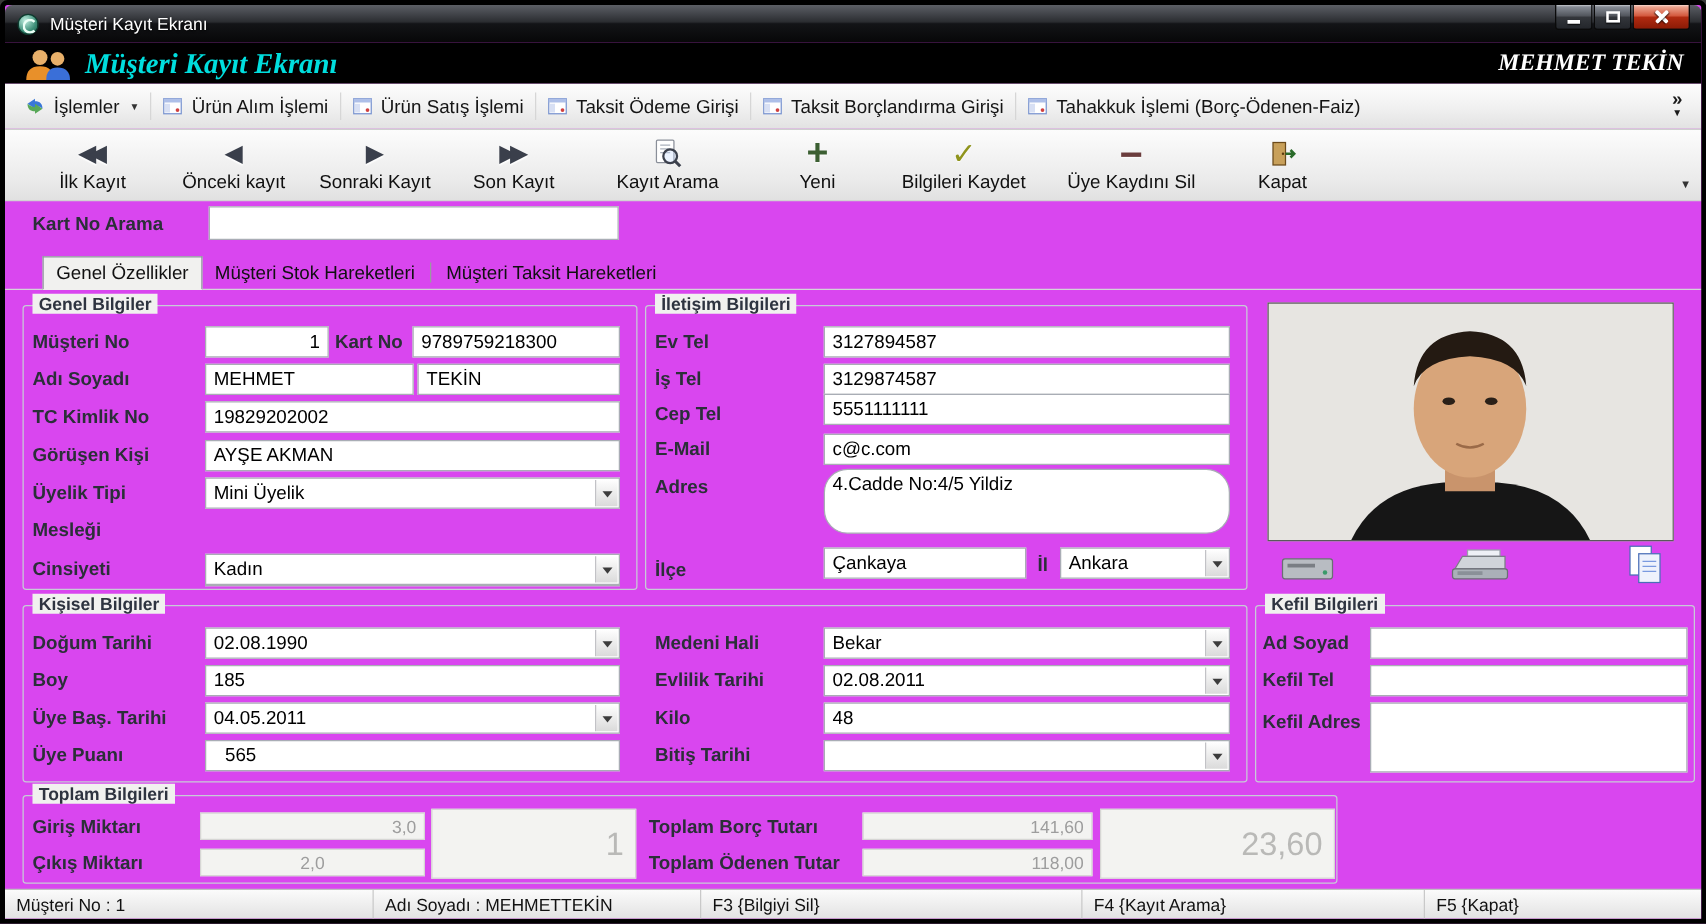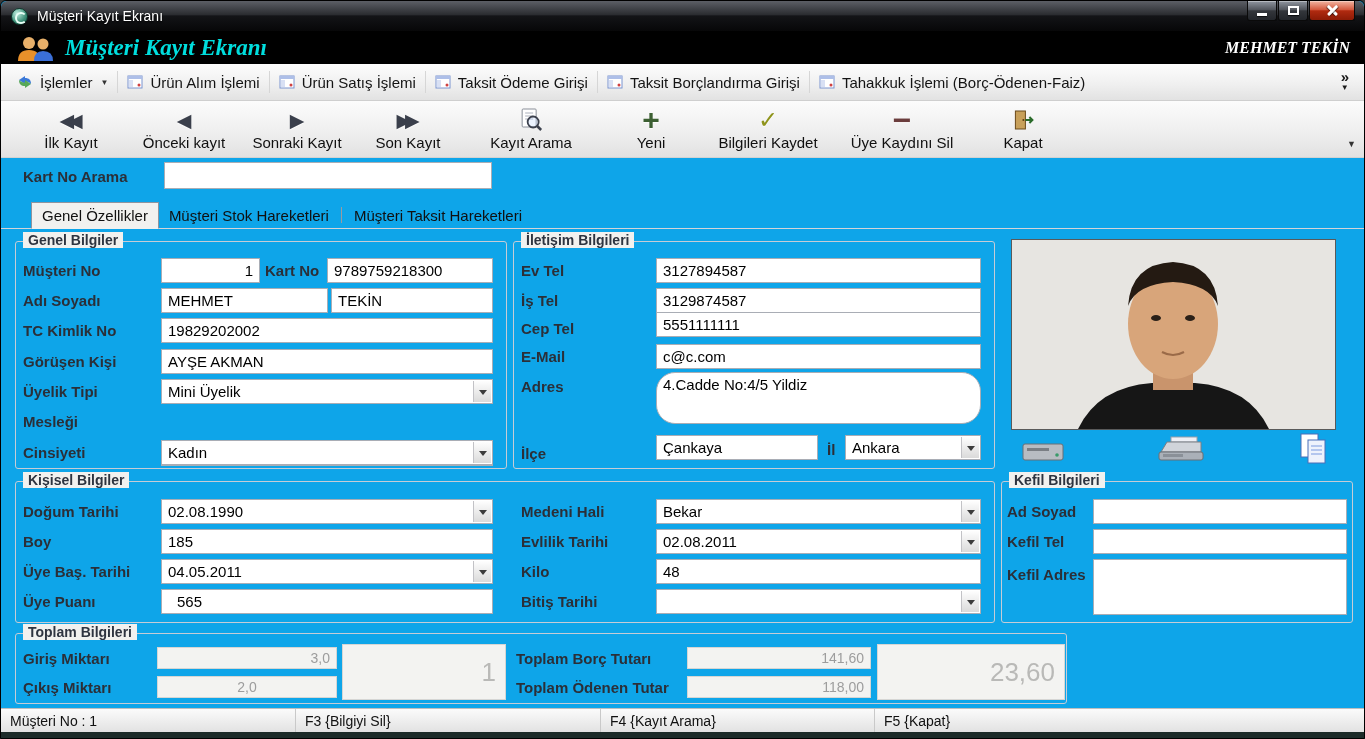--- a/index.html
+++ b/index.html
@@ -1,35 +1,35 @@
 <!DOCTYPE html>
 <html><head>
 <meta charset="utf-8">
 <style>
 *{margin:0;padding:0;box-sizing:border-box}
 body{font-family:"Liberation Sans","DejaVu Sans",sans-serif;background:#3a3a3a;width:1365px;height:739px;overflow:hidden}
-.window{position:relative;width:1365px;height:739px;background:#0ea5e9;overflow:hidden;border:1px solid #000000;border-radius:6px 6px 0 0}
+.window{position:relative;width:1365px;height:739px;background:#d946ef;overflow:hidden;border:4px solid #000000;border-radius:6px 6px 0 0}
 
 .titlebar{position:absolute;left:0;top:0;right:0;height:30px;background:linear-gradient(#5c5f66,#2b2d31 45%,#131417 50%,#070708);border-radius:6px 6px 0 0;display:flex;align-items:center;padding-left:10px}
 .app-icon{width:17px;height:17px;border-radius:50%;background:radial-gradient(circle at 35% 30%,#bfeee0,#3d8f78 60%,#1d5a48);border:1px solid #0e3a2e;position:relative;flex:0 0 auto}
 .app-icon::after{content:"";position:absolute;left:3px;top:3px;width:8px;height:8px;border:2px solid #eafff6;border-right-color:transparent;border-radius:50%}
 .title-text{color:#fff;font-size:14px;margin-left:9px;text-shadow:0 1px 2px rgba(0,0,0,.9)}
 .win-controls{position:absolute;top:0;right:9px;display:flex}
 .wb{width:30px;height:20px;border:1px solid #0a0a0a;border-top:none;border-radius:0 0 3px 3px;background:linear-gradient(#9096a0,#53575e 45%,#33363b 52%,#23262b);display:flex;align-items:center;justify-content:center;position:relative;cursor:pointer;box-shadow:inset 0 1px 0 rgba(255,255,255,.35)}
 .wb+.wb{margin-left:1px}
 .wb.close{width:46px;background:linear-gradient(#f2b5a2,#d45a3f 45%,#b02a10 52%,#8c1b06)}
 .g-min{width:10px;height:3px;background:#fff;margin-top:7px;box-shadow:0 1px 1px rgba(0,0,0,.7)}
 .g-max{width:11px;height:9px;border:2px solid #fff;box-shadow:0 1px 1px rgba(0,0,0,.7)}
 .g-x{position:relative;width:13px;height:13px}
 .g-x::before,.g-x::after{content:"";position:absolute;left:0;top:5px;width:13px;height:2.5px;background:#fff;border-radius:1px;box-shadow:0 1px 1px rgba(0,0,0,.55)}
 .g-x::before{transform:rotate(45deg)}.g-x::after{transform:rotate(-45deg)}
 
 .banner{position:absolute;left:0;top:30px;right:0;height:33px;background:#000;display:flex;align-items:center;padding:0 14px}
 .banner-title{font-family:"Liberation Serif","DejaVu Serif",serif;font-style:italic;font-weight:bold;font-size:23px;color:#00dede;margin-left:10px}
-.banner-user{margin-left:auto;font-family:"Liberation Serif","DejaVu Serif",serif;font-style:italic;font-weight:bold;font-size:16px;color:#fff}
+.banner-user{margin-left:auto;font-family:"Liberation Serif","DejaVu Serif",serif;font-style:italic;font-weight:bold;font-size:19px;color:#fff}
 
 .menubar{position:absolute;left:0;top:63px;right:0;height:37px;background:linear-gradient(#fdfdfd,#f0f0f0 55%,#e2e2e2);border-bottom:1px solid #cfcfcf;display:flex;align-items:center;padding:0 8px;font-size:15px;color:#141414}
 .menu-item{display:flex;align-items:center;gap:7px;padding:5px 8px;cursor:pointer;white-space:nowrap;border-radius:2px}
 .menu-caret{font-size:8px;color:#333;margin-left:1px}
 .msep{width:1px;height:22px;background:#d6d6d6;margin:0 1px}
 .mb-overflow{margin-left:auto;display:flex;flex-direction:column;align-items:center;line-height:11px;padding:2px 7px;cursor:pointer;color:#1a1a1a}
 .ov-more{font-size:15px;font-weight:bold}
 .ov-caret{font-size:8px}
 .mi{width:16px;height:16px;flex:0 0 auto}
 
@@ -370,19 +370,20 @@
   <input class="inp dis" disabled="" style="left: 156px; top: 675px; width: 180px; height: 22px; text-align: center; font-size: 14px;" value="2,0">
   <div class="bigbox" style="left:341px;top:643px;width:164px;height:56px">1</div>
   <div class="lbl" style="left:515px;top:649px">Toplam Borç Tutarı</div>
   <input class="inp dis" disabled="" style="left: 686px; top: 646px; width: 184px; height: 22px; text-align: right; font-size: 14px;" value="141,60">
   <div class="lbl" style="left:515px;top:678px">Toplam Ödenen Tutar</div>
   <input class="inp dis" disabled="" style="left: 686px; top: 675px; width: 184px; height: 22px; text-align: right; font-size: 14px;" value="118,00">
   <div class="bigbox" style="left:876px;top:643px;width:188px;height:56px">23,60</div>
 
   <div class="statusbar">
     <div class="sb-panel" style="width:295px">Müşteri No : 1</div>
+    <div class="sb-panel" style="width:262px">Adı Soyadı : MEHMETTEKİN</div>
     <div class="sb-panel" style="width:305px">F3 {Bilgiyi Sil}</div>
     <div class="sb-panel" style="width:274px">F4 {Kayıt Arama}</div>
     <div class="sb-panel" style="flex:1;border-right:none">F5 {Kapat}</div>
   </div>
   <div class="bottom-strip"></div>
 
 </div>
 
 </body></html>

